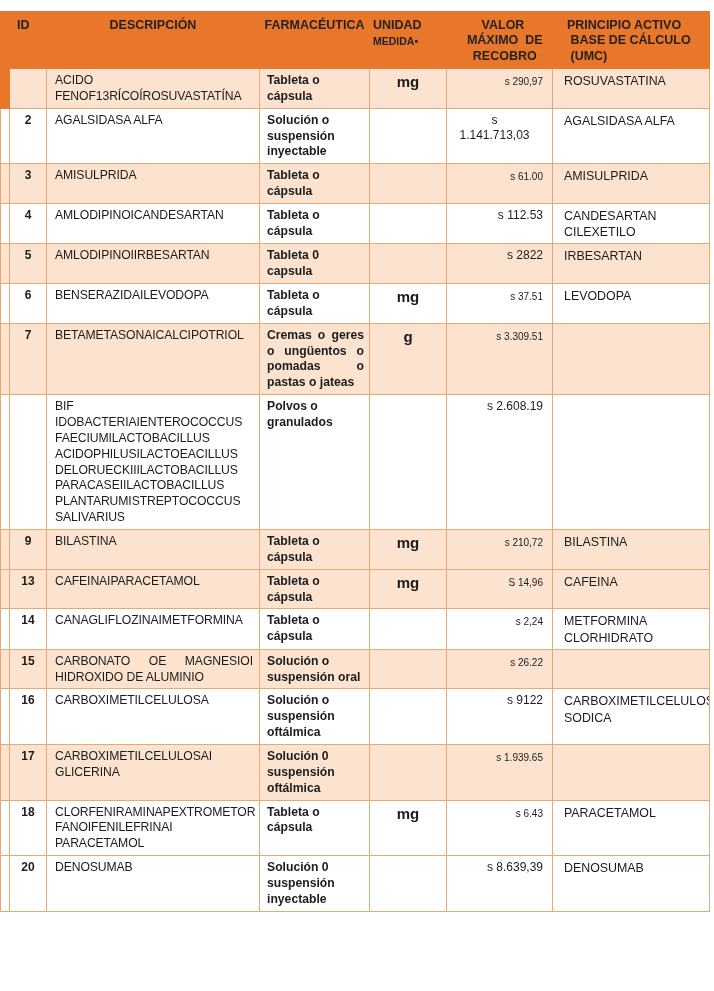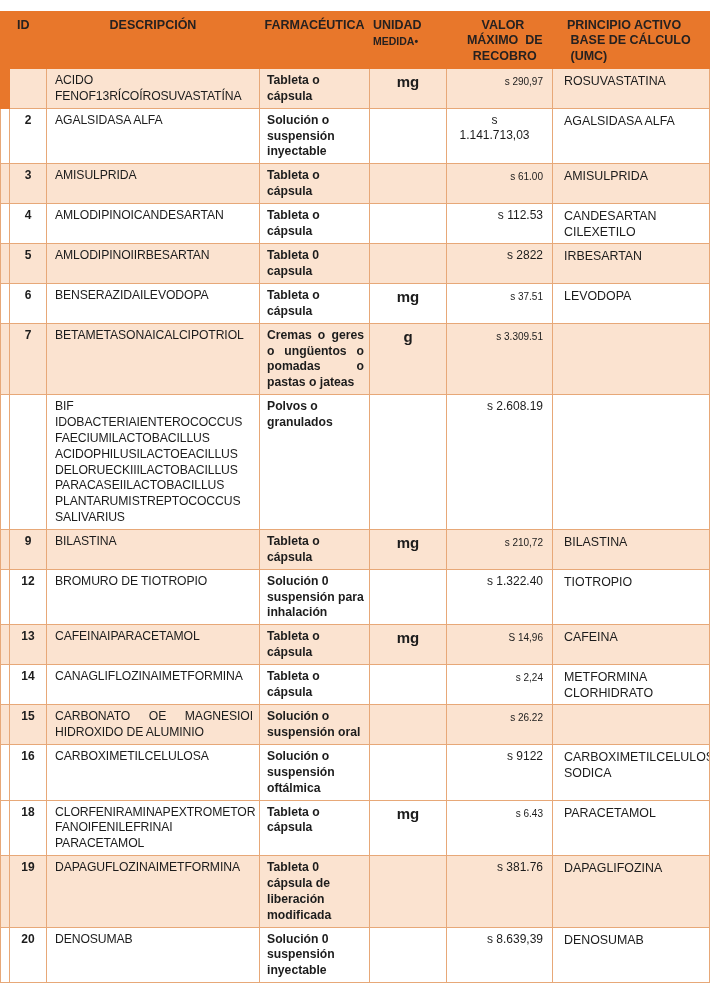--- a/index.html
+++ b/index.html
@@ -209,29 +209,20 @@
         </tr>
         <tr class="band">
           <td class="gutter"></td>
           <td class="id">9</td>
           <td class="desc">BILASTINA</td>
           <td class="farm">Tableta o cápsula</td>
           <td class="unit">mg</td>
           <td class="valor small">s 210,72</td>
           <td class="princ">BILASTINA</td>
         </tr>
-        <tr>
-          <td class="gutter"></td>
-          <td class="id">12</td>
-          <td class="desc">BROMURO DE TIOTROPIO</td>
-          <td class="farm">Solución 0 suspensión para inhalación</td>
-          <td class="unit"></td>
-          <td class="valor">s 1.322.40</td>
-          <td class="princ">TIOTROPIO</td>
-        </tr>
         <tr class="band">
           <td class="gutter"></td>
           <td class="id">13</td>
           <td class="desc">CAFEINAIPARACETAMOL</td>
           <td class="farm">Tableta o cápsula</td>
           <td class="unit">mg</td>
           <td class="valor small">S 14,96</td>
           <td class="princ">CAFEINA</td>
         </tr>
         <tr>
@@ -254,37 +245,37 @@
         </tr>
         <tr>
           <td class="gutter"></td>
           <td class="id">16</td>
           <td class="desc">CARBOXIMETILCELULOSA</td>
           <td class="farm">Solución o suspensión oftálmica</td>
           <td class="unit"></td>
           <td class="valor">s 9122</td>
           <td class="princ">CARBOXIMETILCELULOSA SODICA</td>
         </tr>
+        <tr class="band">
+          <td class="gutter"></td>
+          <td class="id">17</td>
+          <td class="desc">CARBOXIMETILCELULOSAI GLICERINA</td>
+          <td class="farm">Solución 0 suspensión oftálmica</td>
+          <td class="unit"></td>
+          <td class="valor small">s 1.939.65</td>
+          <td class="princ"></td>
+        </tr>
         <tr>
           <td class="gutter"></td>
           <td class="id">18</td>
           <td class="desc">CLORFENIRAMINAPEXTROMETOR FANOIFENILEFRINAI PARACETAMOL</td>
           <td class="farm">Tableta o cápsula</td>
           <td class="unit">mg</td>
           <td class="valor small">s 6.43</td>
           <td class="princ">PARACETAMOL</td>
-        </tr>
-        <tr class="band">
-          <td class="gutter"></td>
-          <td class="id">19</td>
-          <td class="desc">DAPAGUFLOZINAIMETFORMINA</td>
-          <td class="farm">Tableta 0 cápsula de liberación modificada</td>
-          <td class="unit"></td>
-          <td class="valor">s 381.76</td>
-          <td class="princ">DAPAGLIFOZINA</td>
         </tr>
         <tr>
           <td class="gutter"></td>
           <td class="id">20</td>
           <td class="desc">DENOSUMAB</td>
           <td class="farm">Solución 0 suspensión inyectable</td>
           <td class="unit"></td>
           <td class="valor">s 8.639,39</td>
           <td class="princ">DENOSUMAB</td>
         </tr>

